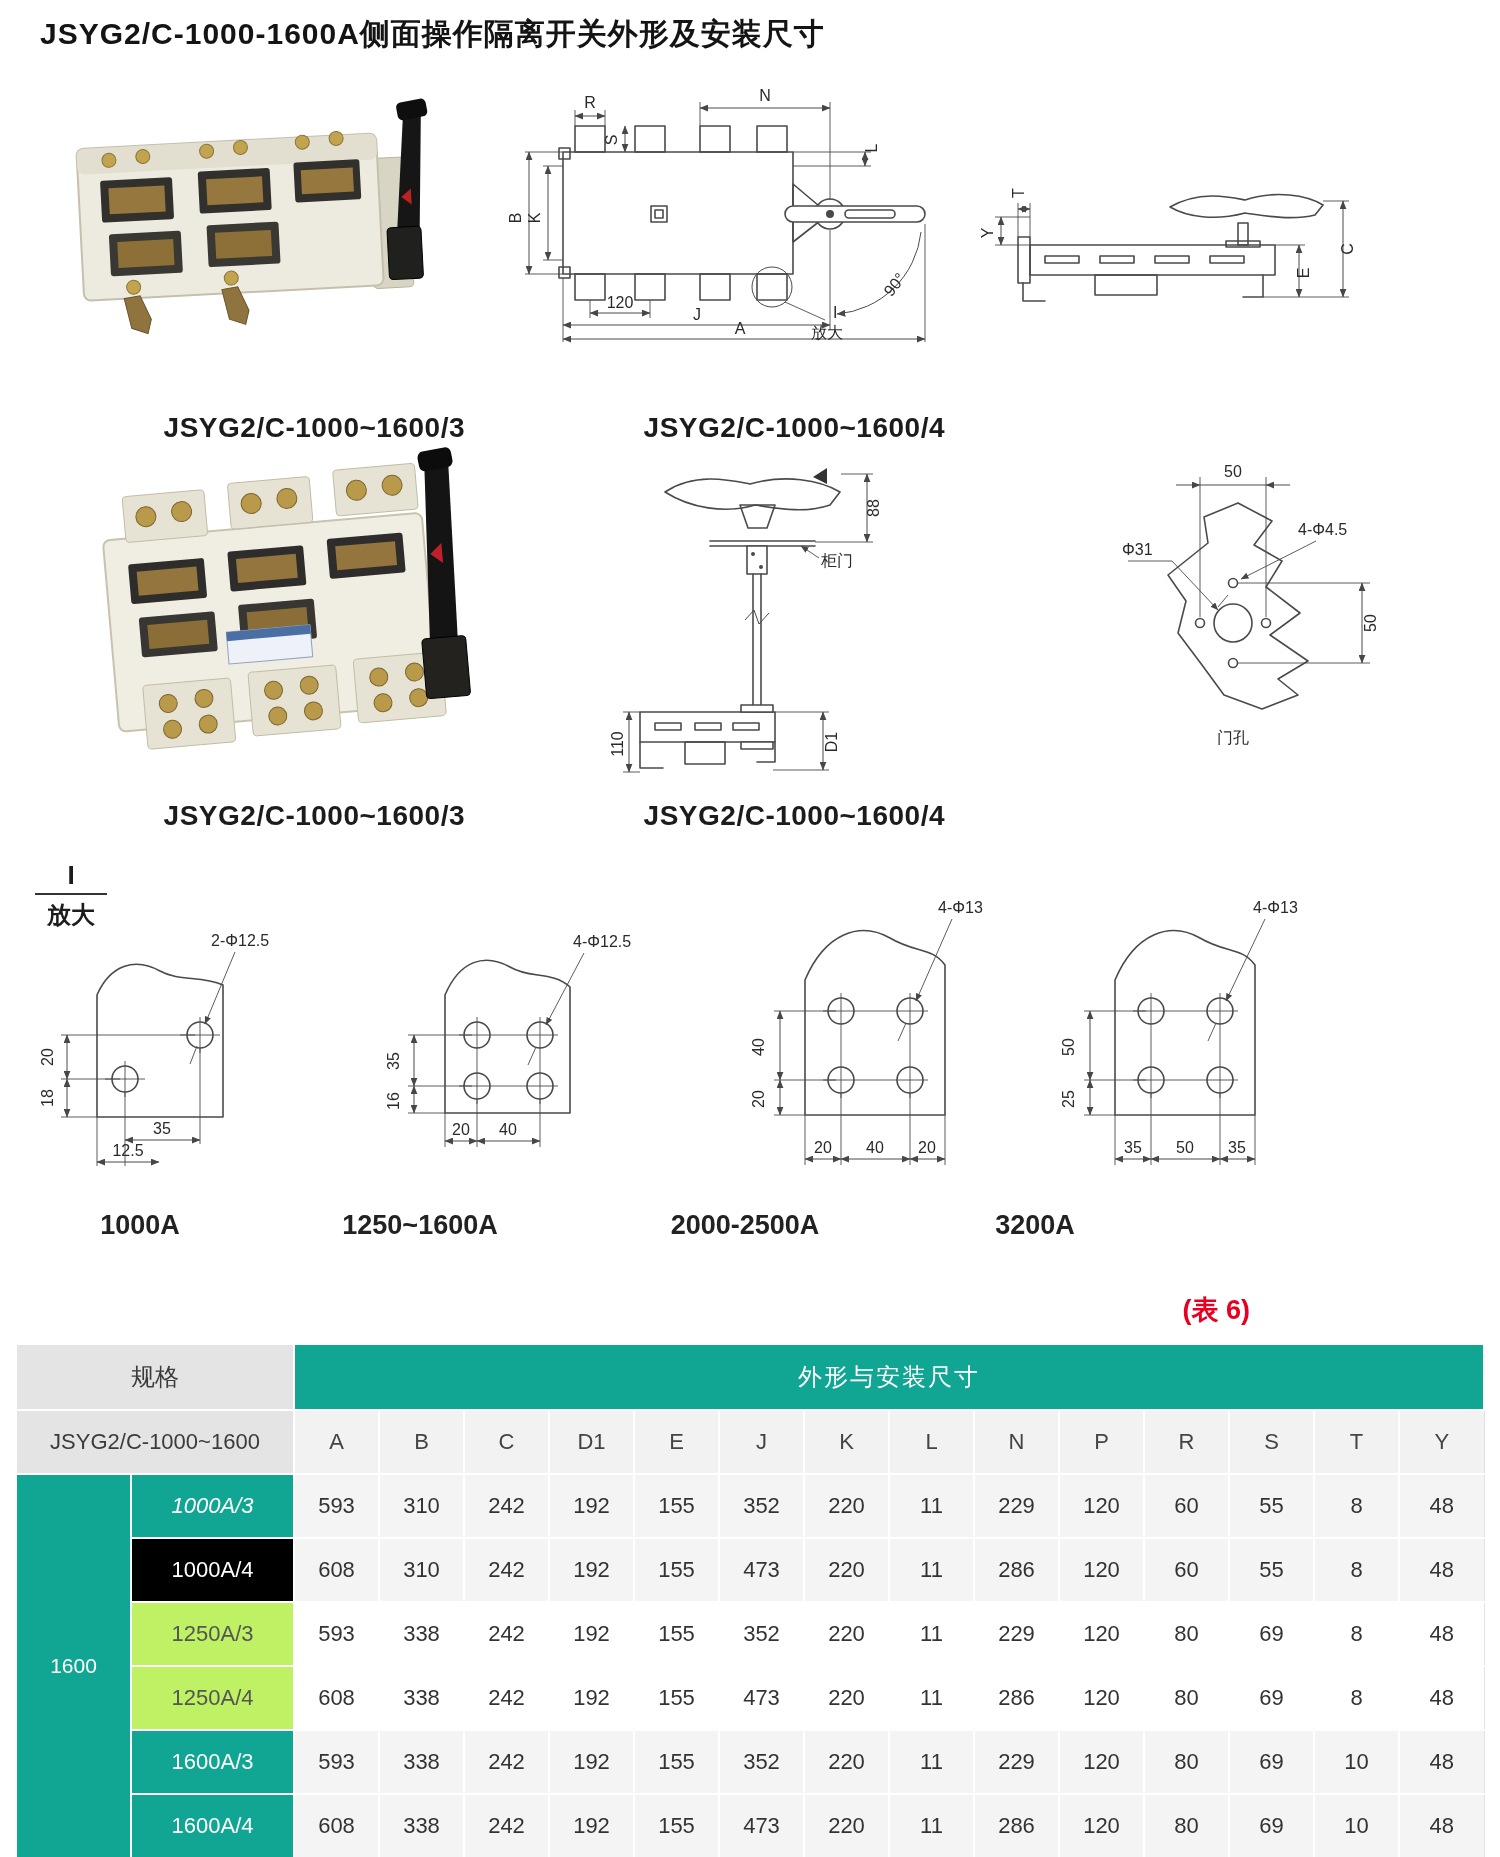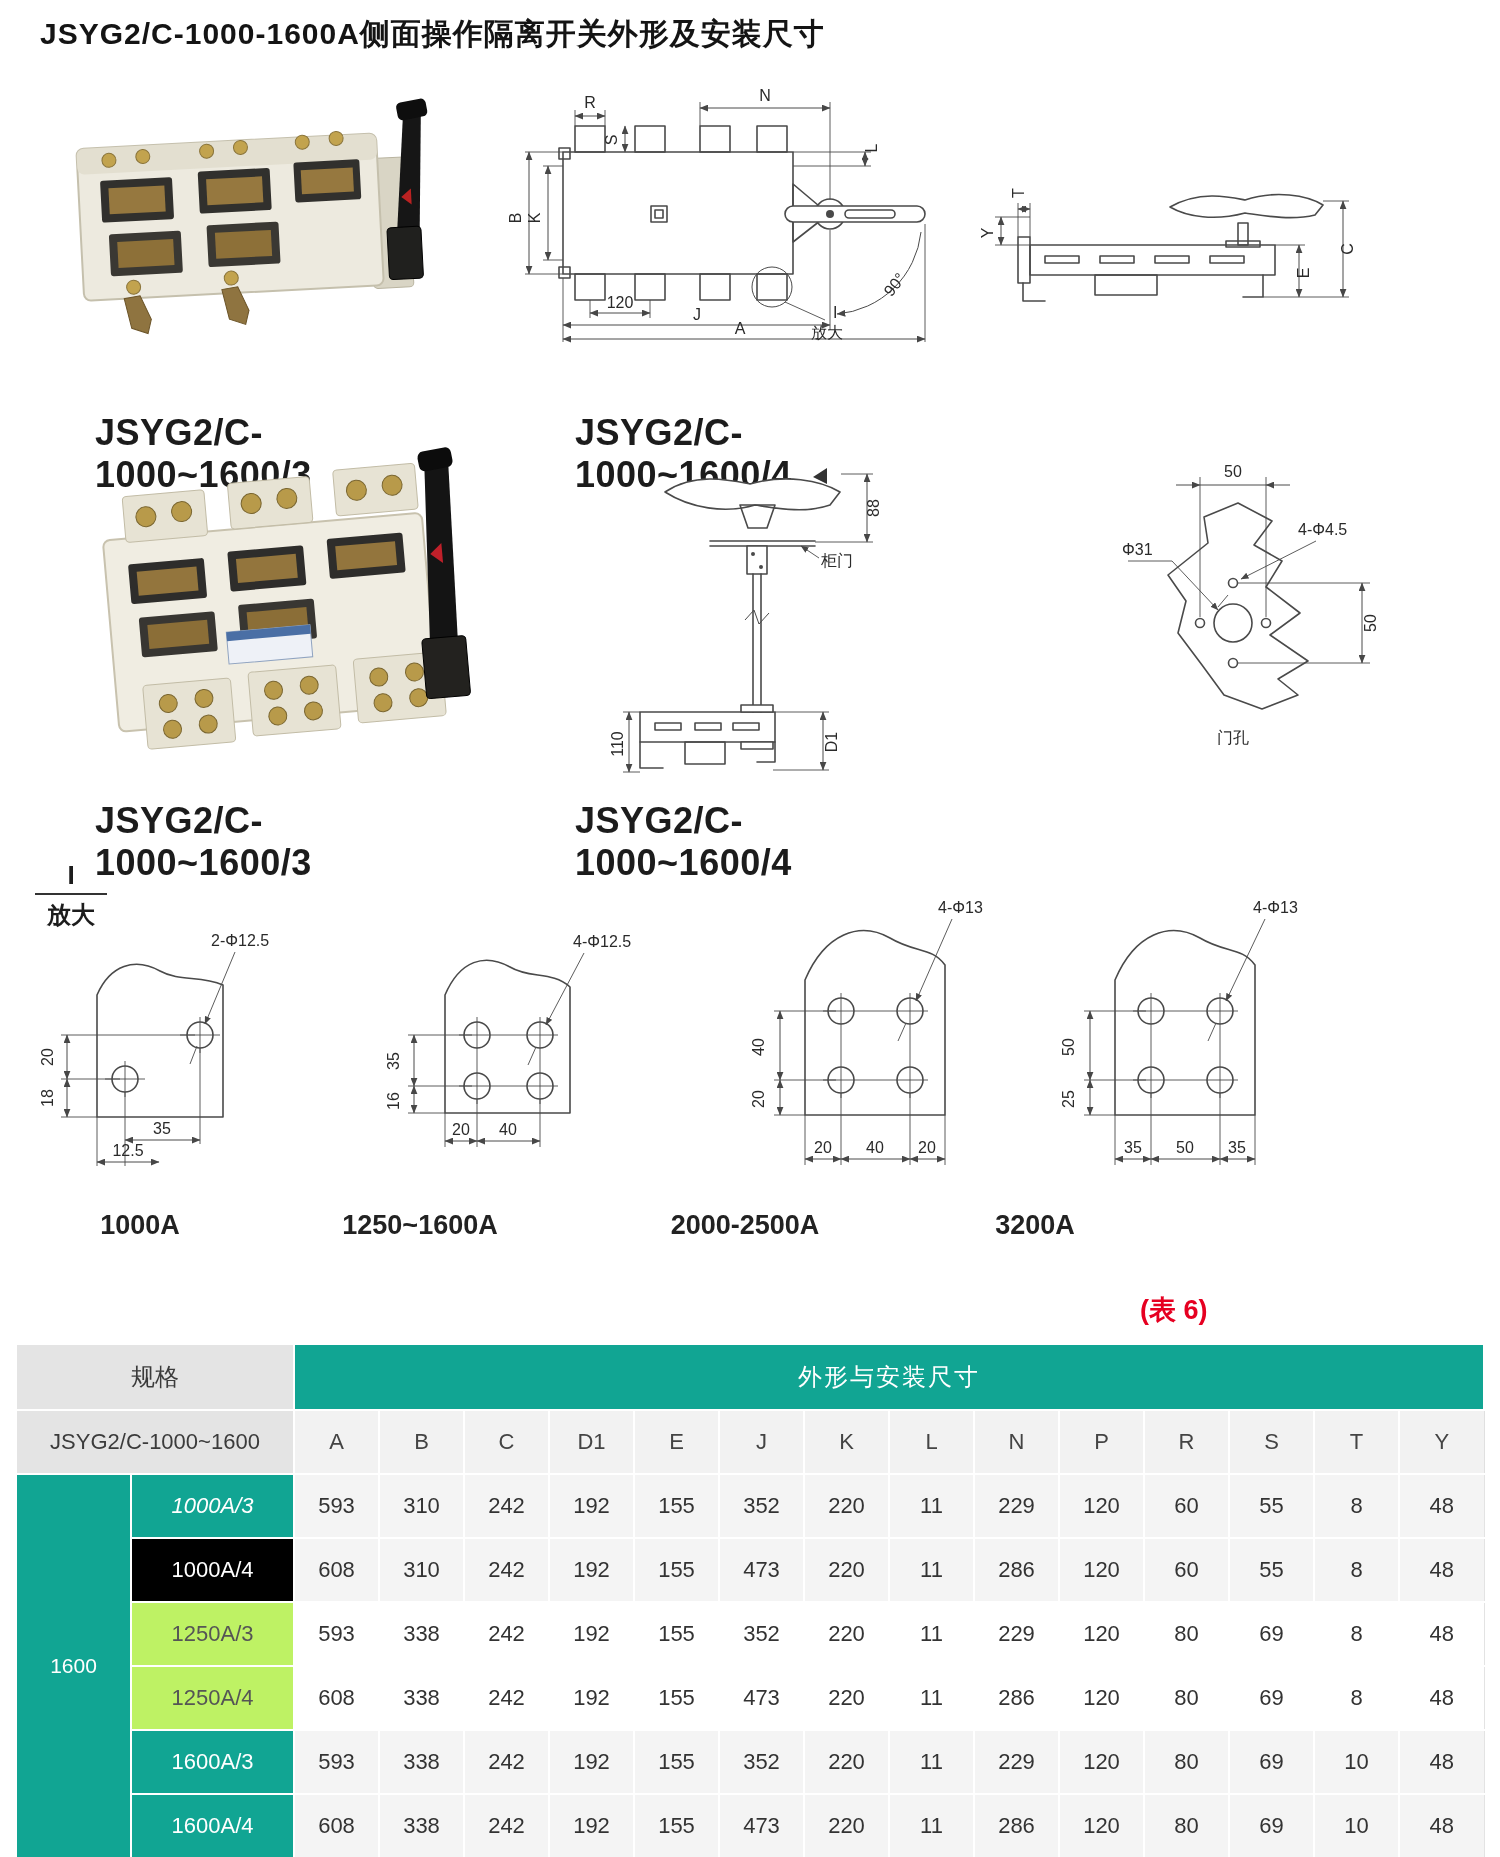--- a/index.html
+++ b/index.html
@@ -1,21 +1,21 @@
 <!DOCTYPE html>
 <html><head>
 <meta charset="utf-8">
 <style>
   html,body{margin:0;padding:0;background:#fff;}
   .page{position:relative;width:1500px;height:1857px;background:#fff;overflow:hidden;
         font-family:"Liberation Sans","DejaVu Sans",sans-serif;color:#1c1c1c;}
   .abs{position:absolute;}
   .page-title{left:40px;top:14px;font-size:30px;font-weight:700;letter-spacing:1px;color:#141414;}
-  .fig-caption{font-size:36px;font-weight:600;text-align:left;color:#1c1c1c;letter-spacing:0.5px;}
-  .table-tag{left:1140px;top:1292px;width:110px;font-size:27px;font-weight:600;text-align:left;}
+  .fig-caption{font-size:28px;font-weight:600;text-align:right;color:#1c1c1c;letter-spacing:0.5px;}
+  .table-tag{left:1140px;top:1292px;width:110px;font-size:27px;font-weight:600;text-align:right;}
   
   svg{overflow:visible;}
   svg text{font-family:"Liberation Sans","DejaVu Sans",sans-serif;fill:#2a2a2a;font-size:16px;}
   .ln{stroke:#4a4a4a;stroke-width:1.6;fill:none;stroke-linejoin:round;stroke-linecap:round;}
   .lnf{stroke:#4a4a4a;stroke-width:1.6;fill:#fff;stroke-linejoin:round;}
   .dm{stroke:#4a4a4a;stroke-width:1;fill:none;}
   .dmt{stroke:#4a4a4a;stroke-width:0.9;fill:none;}
   
   .detail-ref{left:35px;top:860px;width:72px;text-align:center;}
   .detail-ref .mark{font-size:26px;font-weight:600;border-bottom:2px solid #333;padding:0 4px 2px 4px;display:block;}

